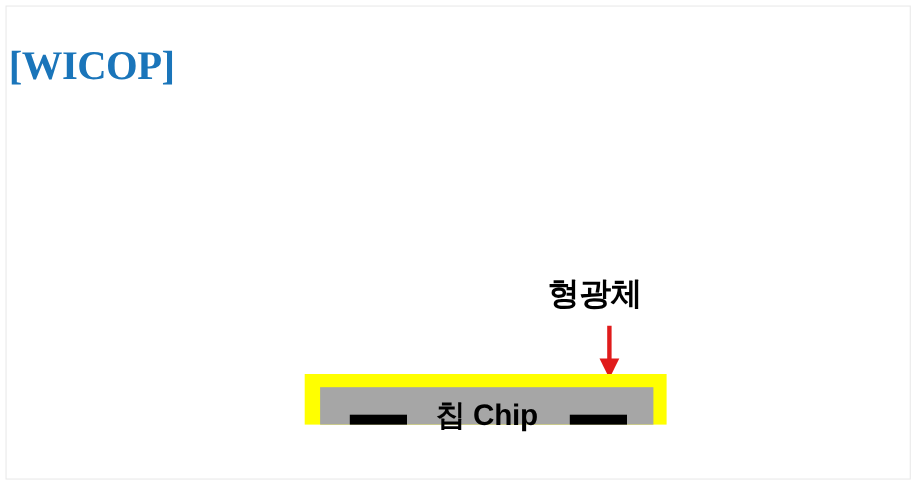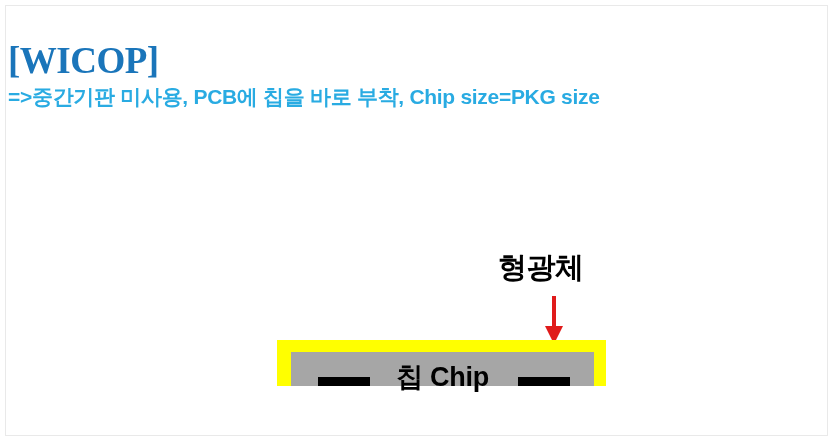--- a/index.html
+++ b/index.html
@@ -154,21 +154,20 @@
 </head>
 <body>
 
 <div id="slide">
   <div id="slide-frame"></div>
 
   <div id="text-block">
     <div id="title-wicop">[WICOP]</div>
 
 
-    <div id="line-detail">=&gt;중간기판 미사용, PCB에 칩을 바로 부착, Chip size=PKG size</div>
   </div>
 
   <div id="diagram">
 
     <div id="phosphor-label">형광체</div>
 
     <svg id="arrow-down" viewBox="0 0 28 50">
       <line x1="14" y1="0" x2="14" y2="34" stroke="#e01b1b" stroke-width="4"></line>
       <polygon points="14,48 5,30 23,30" fill="#e01b1b"></polygon>
     </svg>

